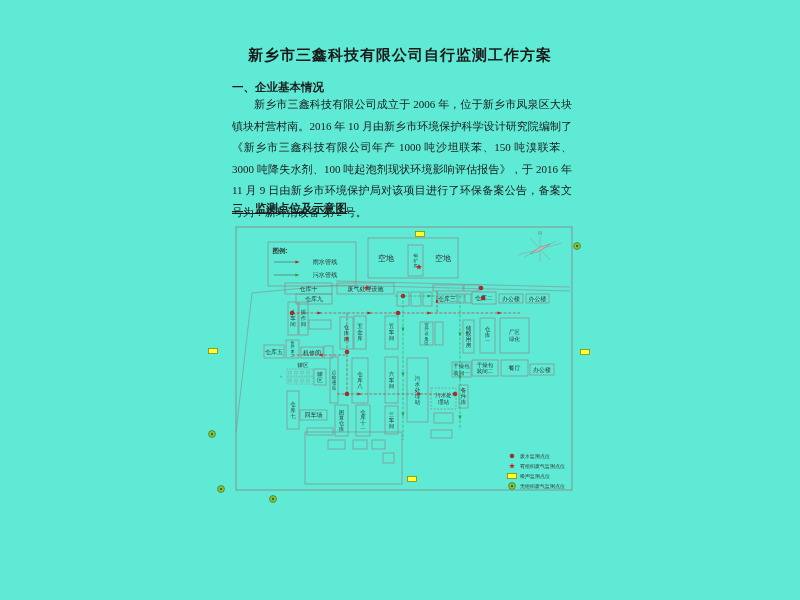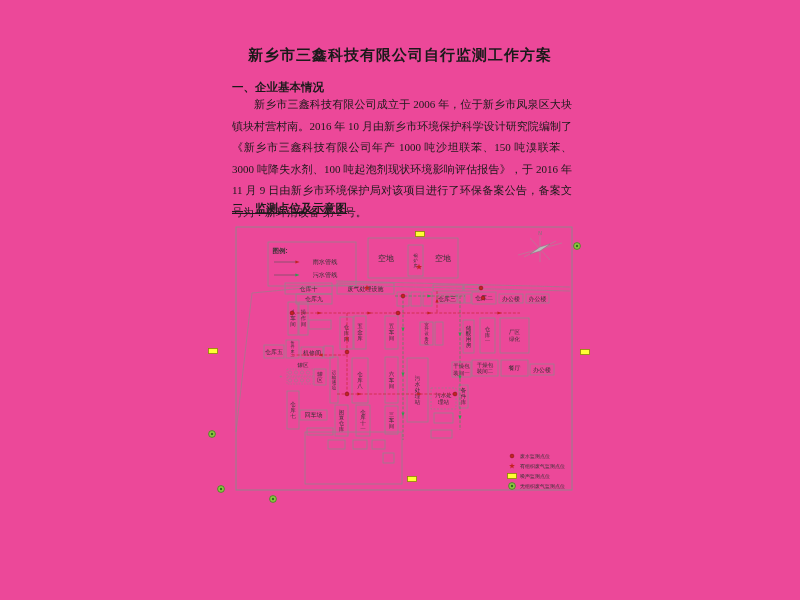--- a/index.html
+++ b/index.html
@@ -1,16 +1,16 @@
 <!DOCTYPE html>
 <html><head>
 <meta charset="utf-8">
 <style>
   html,body{margin:0;padding:0;background:#ffffff;}
-  .page{position:relative;width:800px;height:600px;background:#ec4899;overflow:hidden;
+  .page{position:relative;width:800px;height:600px;background:#5eead4;overflow:hidden;
         font-family:"Liberation Serif",serif;color:#1a1a1a;}
   .doc-title{position:absolute;top:46px;left:0;width:800px;text-align:center;
              font-size:15px;font-weight:bold;letter-spacing:1px;}
   .sec-heading{position:absolute;left:232px;font-size:11.5px;font-weight:bold;}
   .sec1{top:80px;}
   .sec2{top:201px;text-decoration:underline;}
   .body-para{position:absolute;left:232px;top:94px;width:340px;font-size:11px;
              line-height:21.5px;text-align:justify;text-indent:2em;}
   svg{position:absolute;left:0;top:0;}
   svg text{font-family:"Liberation Sans",sans-serif;}

